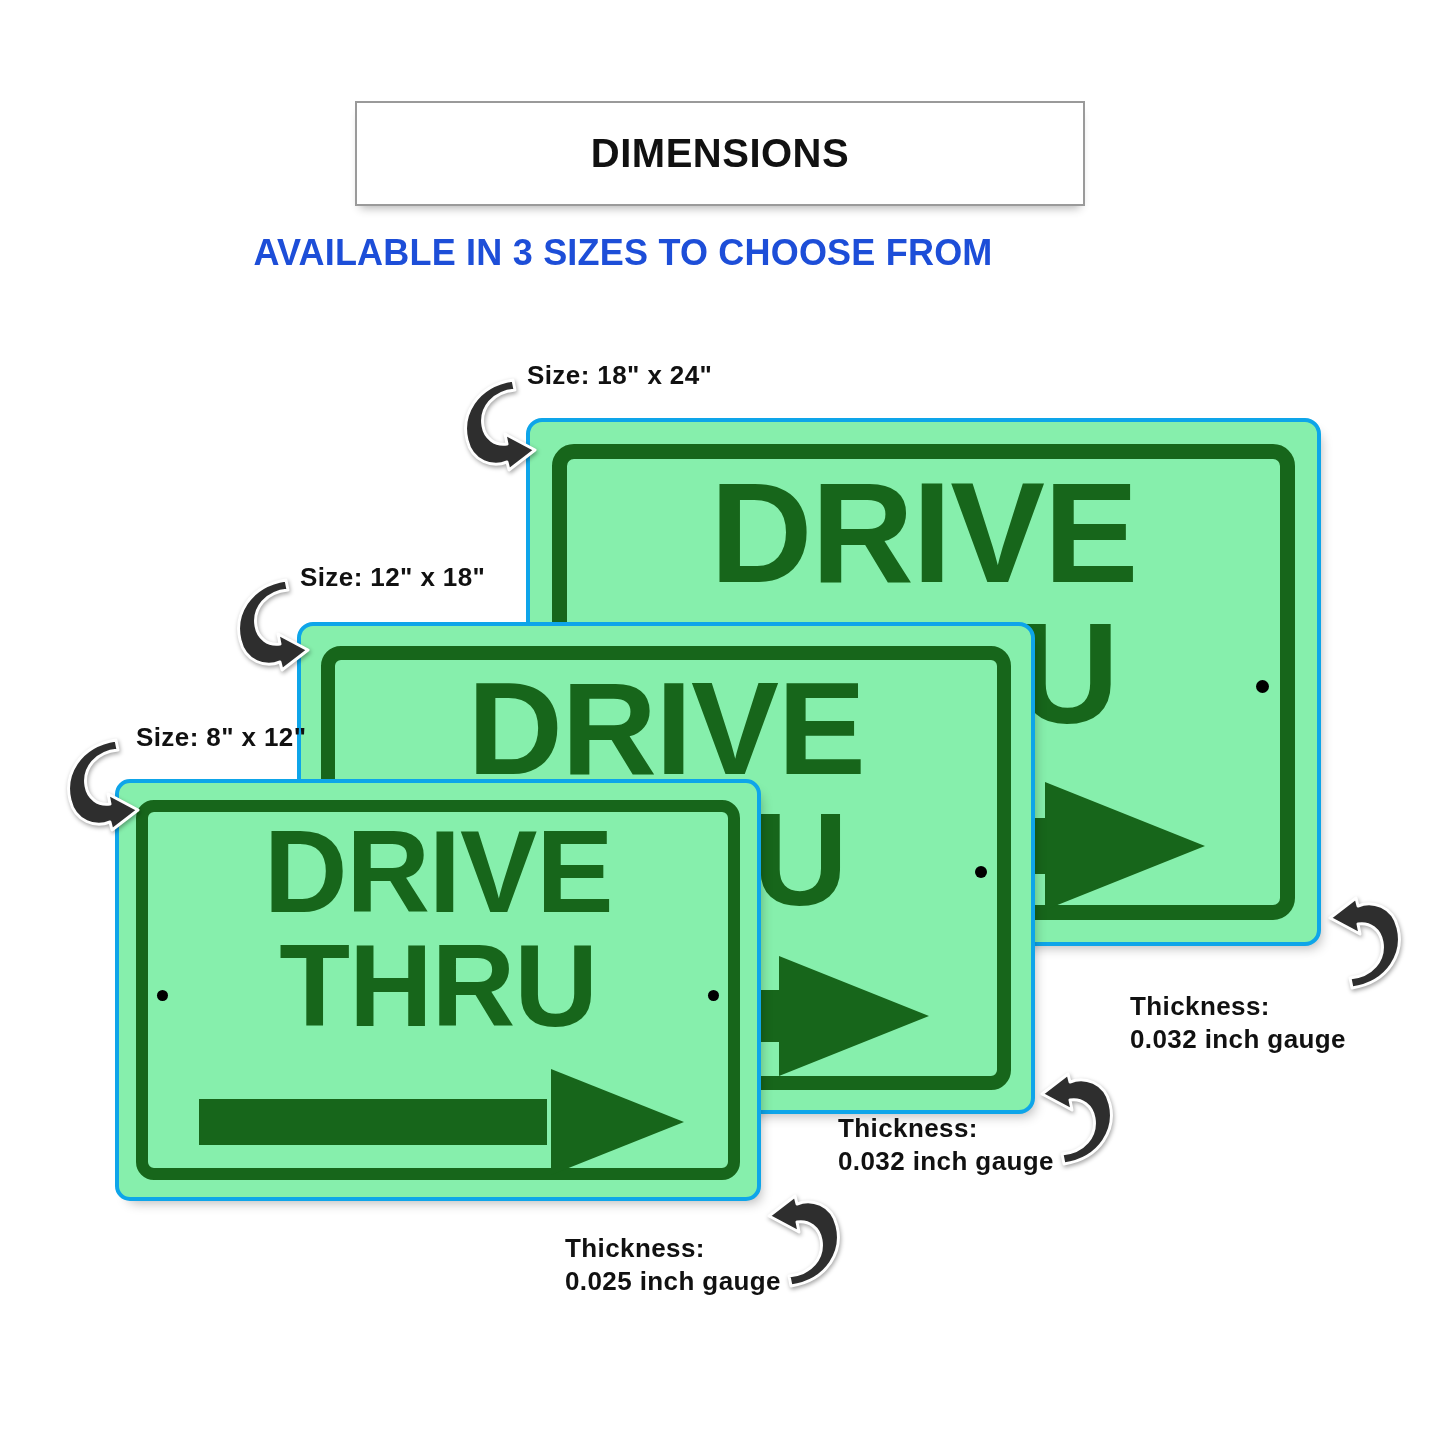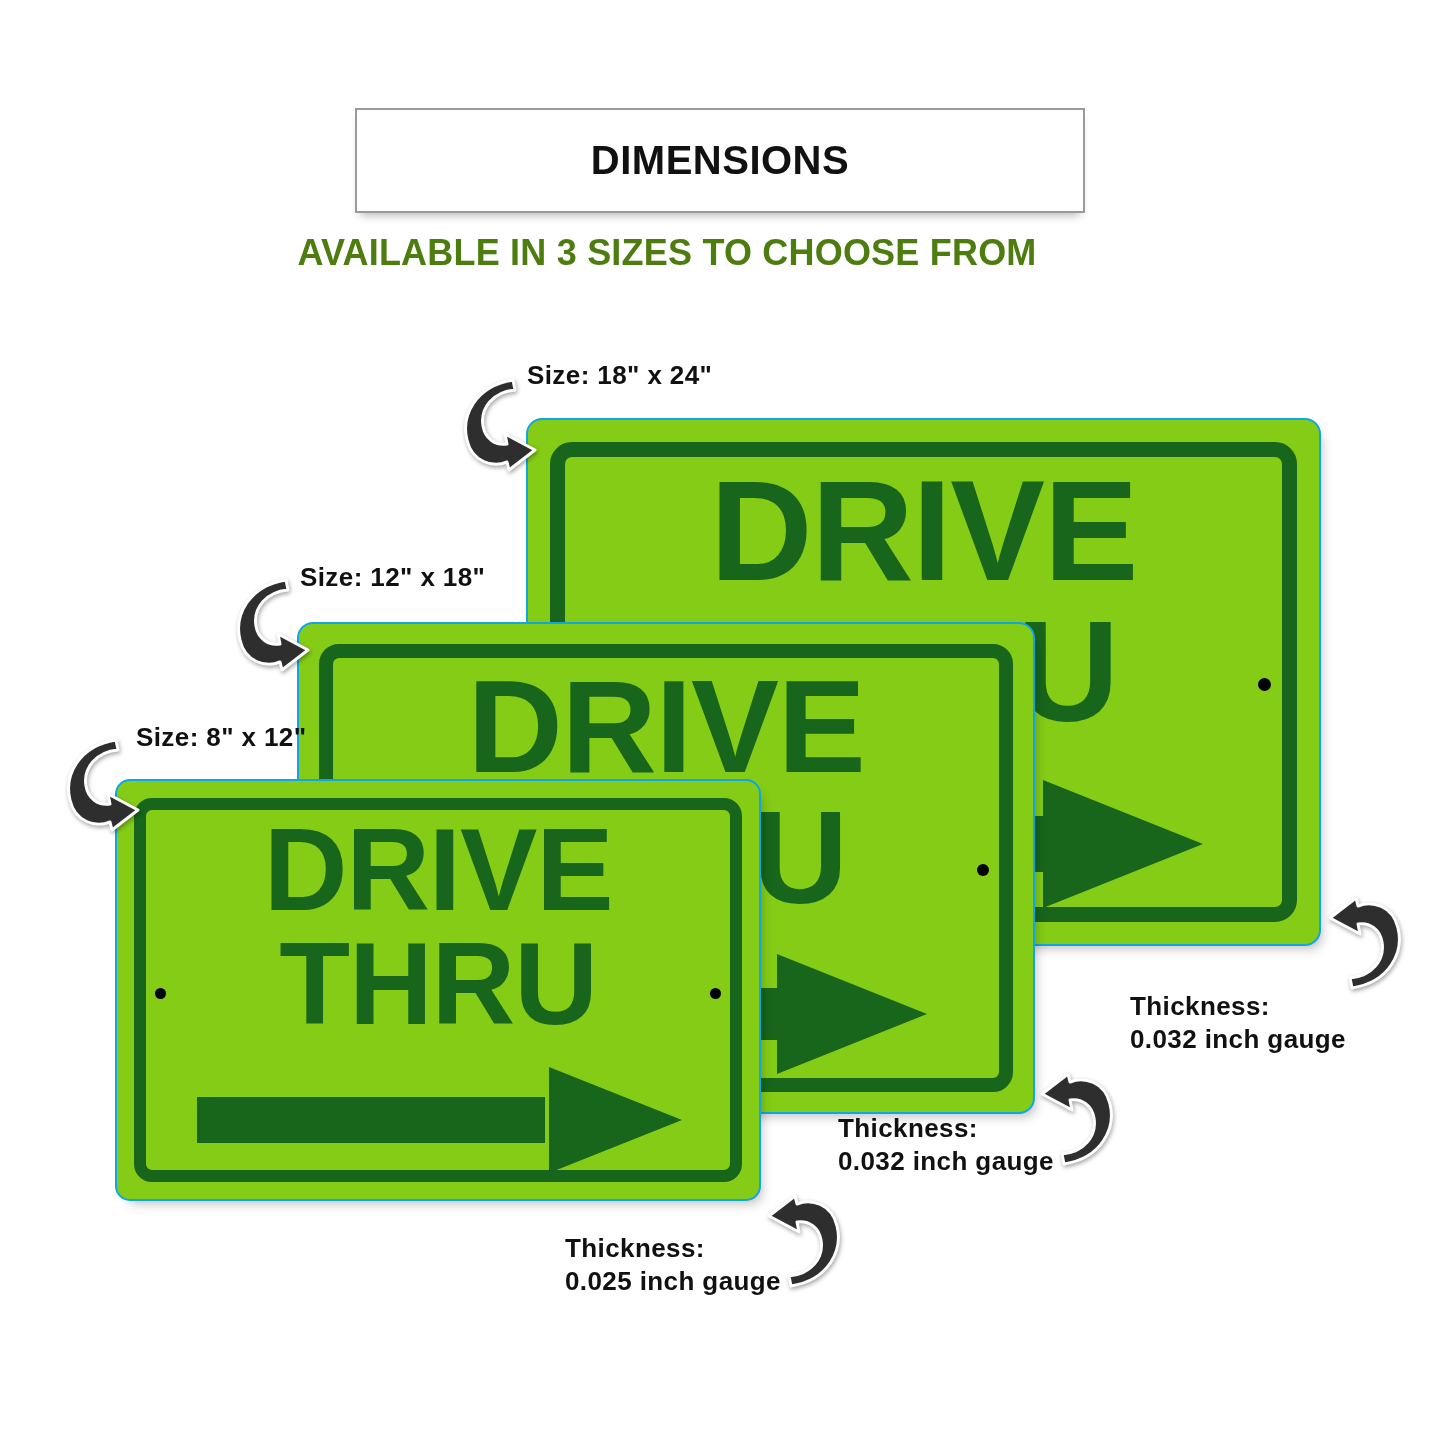--- a/index.html
+++ b/index.html
@@ -14,21 +14,21 @@
     position: relative;
     overflow: hidden;
     font-family: "Liberation Sans", sans-serif;
     -webkit-font-smoothing: antialiased;
   }
 
   
   #header-box {
     position: absolute;
     left: 355px;
-    top: 108px;
+    top: 101px;
     width: 730px;
     height: 105px;
     background: #ffffff;
     border: 2px solid #9a9a9a;
     box-sizing: border-box;
     box-shadow: 0 7px 9px -5px rgba(0,0,0,0.30);
     display: flex;
     align-items: center;
     justify-content: center;
   }
@@ -43,30 +43,29 @@
   #subtitle {
     position: absolute;
     left: 0;
     top: 232px;
     width: 1246px;
     text-align: center;
     font-family: "Liberation Sans", sans-serif;
     font-weight: bold;
     font-size: 36px;
     letter-spacing: 0.2px;
-    color: #4d7c0f;
-    white-space: nowrap;
-    padding-left: 44px;
+    color: #1d4ed8;
+    white-space: nowrap;
   }
 
   
   .sign {
     position: absolute;
-    background: #84cc16;
-    border: 2px solid #0ea5e9;
+    background: #86efac;
+    border: 4px solid #0ea5e9;
     box-sizing: border-box;
     overflow: hidden;
   }
   .sign .inner-border {
     position: absolute;
     border-style: solid;
     border-color: #17661b;
     box-sizing: border-box;
     background: transparent;
   }

